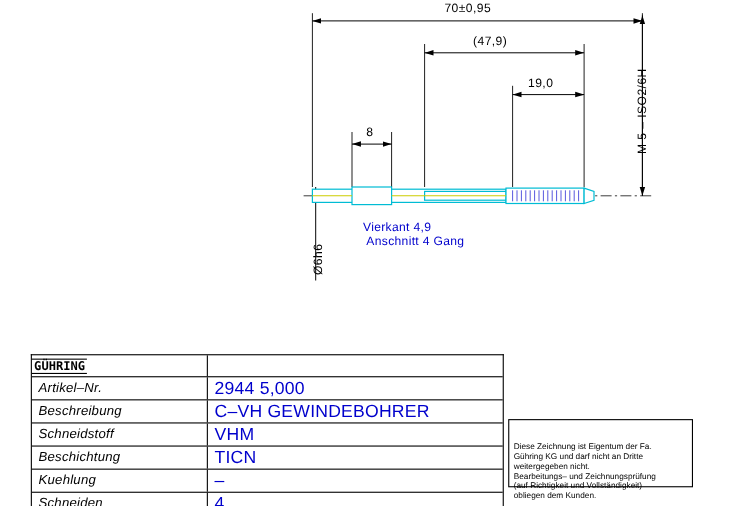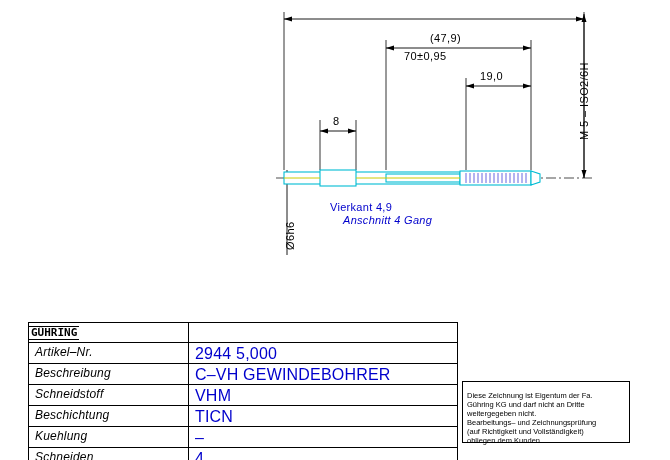--- a/index.html
+++ b/index.html
@@ -123,21 +123,21 @@
 
   
   #note-box {
     position: absolute;
     left: 462px;
     top: 381px;
     width: 168px;
     height: 62px;
     border: 1px solid #000;
     box-sizing: border-box;
-    padding: 9px 4px 0 4px;
+    padding: 19px 4px 0 4px;
     font-family: "Liberation Sans", sans-serif;
     font-size: 7.5px;
     line-height: 9px;
     color: #000;
   }
   #note-box div { white-space: nowrap; }
 </style>
 </head>
 <body>
 
@@ -215,34 +215,34 @@
       <line x1="522" y1="173" x2="522" y2="183"></line>
       <line x1="526" y1="173" x2="526" y2="183"></line>
     </g>
 
     <path d="M531,171 L540,174 L540,182 L531,185 Z" fill="#ffffff" stroke="#00bcd4" stroke-width="1.1"></path>
 
     <line x1="356" y1="178" x2="460" y2="178" stroke="#cccc00" stroke-width="1"></line>
     <line x1="284" y1="178" x2="320" y2="178" stroke="#cccc00" stroke-width="1"></line>
   </svg>
 
-  <div class="dim-text" style="left:404px; top:2px;margin-top:48px;">70±0,95</div>
+  <div class="dim-text" style="left:404px; top:2px;">70±0,95</div>
 
   <div class="dim-text" style="left:430px; top:32px;">(47,9)</div>
 
   <div class="dim-text" style="left:480px; top:70px;">19,0</div>
 
   <div class="dim-text" style="left:333px; top:115px;">8</div>
 
   <div class="rot-text" style="left:284px; top:250px;">Ø6h6</div>
 
   <div class="rot-text" style="left:578px; top:140px;">M 5 – ISO2/6H</div>
 
   <div class="blue-text" style="left:330px; top:201px;">Vierkant 4,9</div>
-  <div class="blue-text" style="left:343px; top:214px;font-style:italic;">Anschnitt 4 Gang</div>
+  <div class="blue-text" style="left:333px; top:214px;">Anschnitt 4 Gang</div>
 
   <div id="table-block">
 
     <div class="brand-row">
       <div class="brand-cell">
         <span class="logo">GÜHRING</span>
       </div>
       <div class="brand-blank"></div>
     </div>
 

